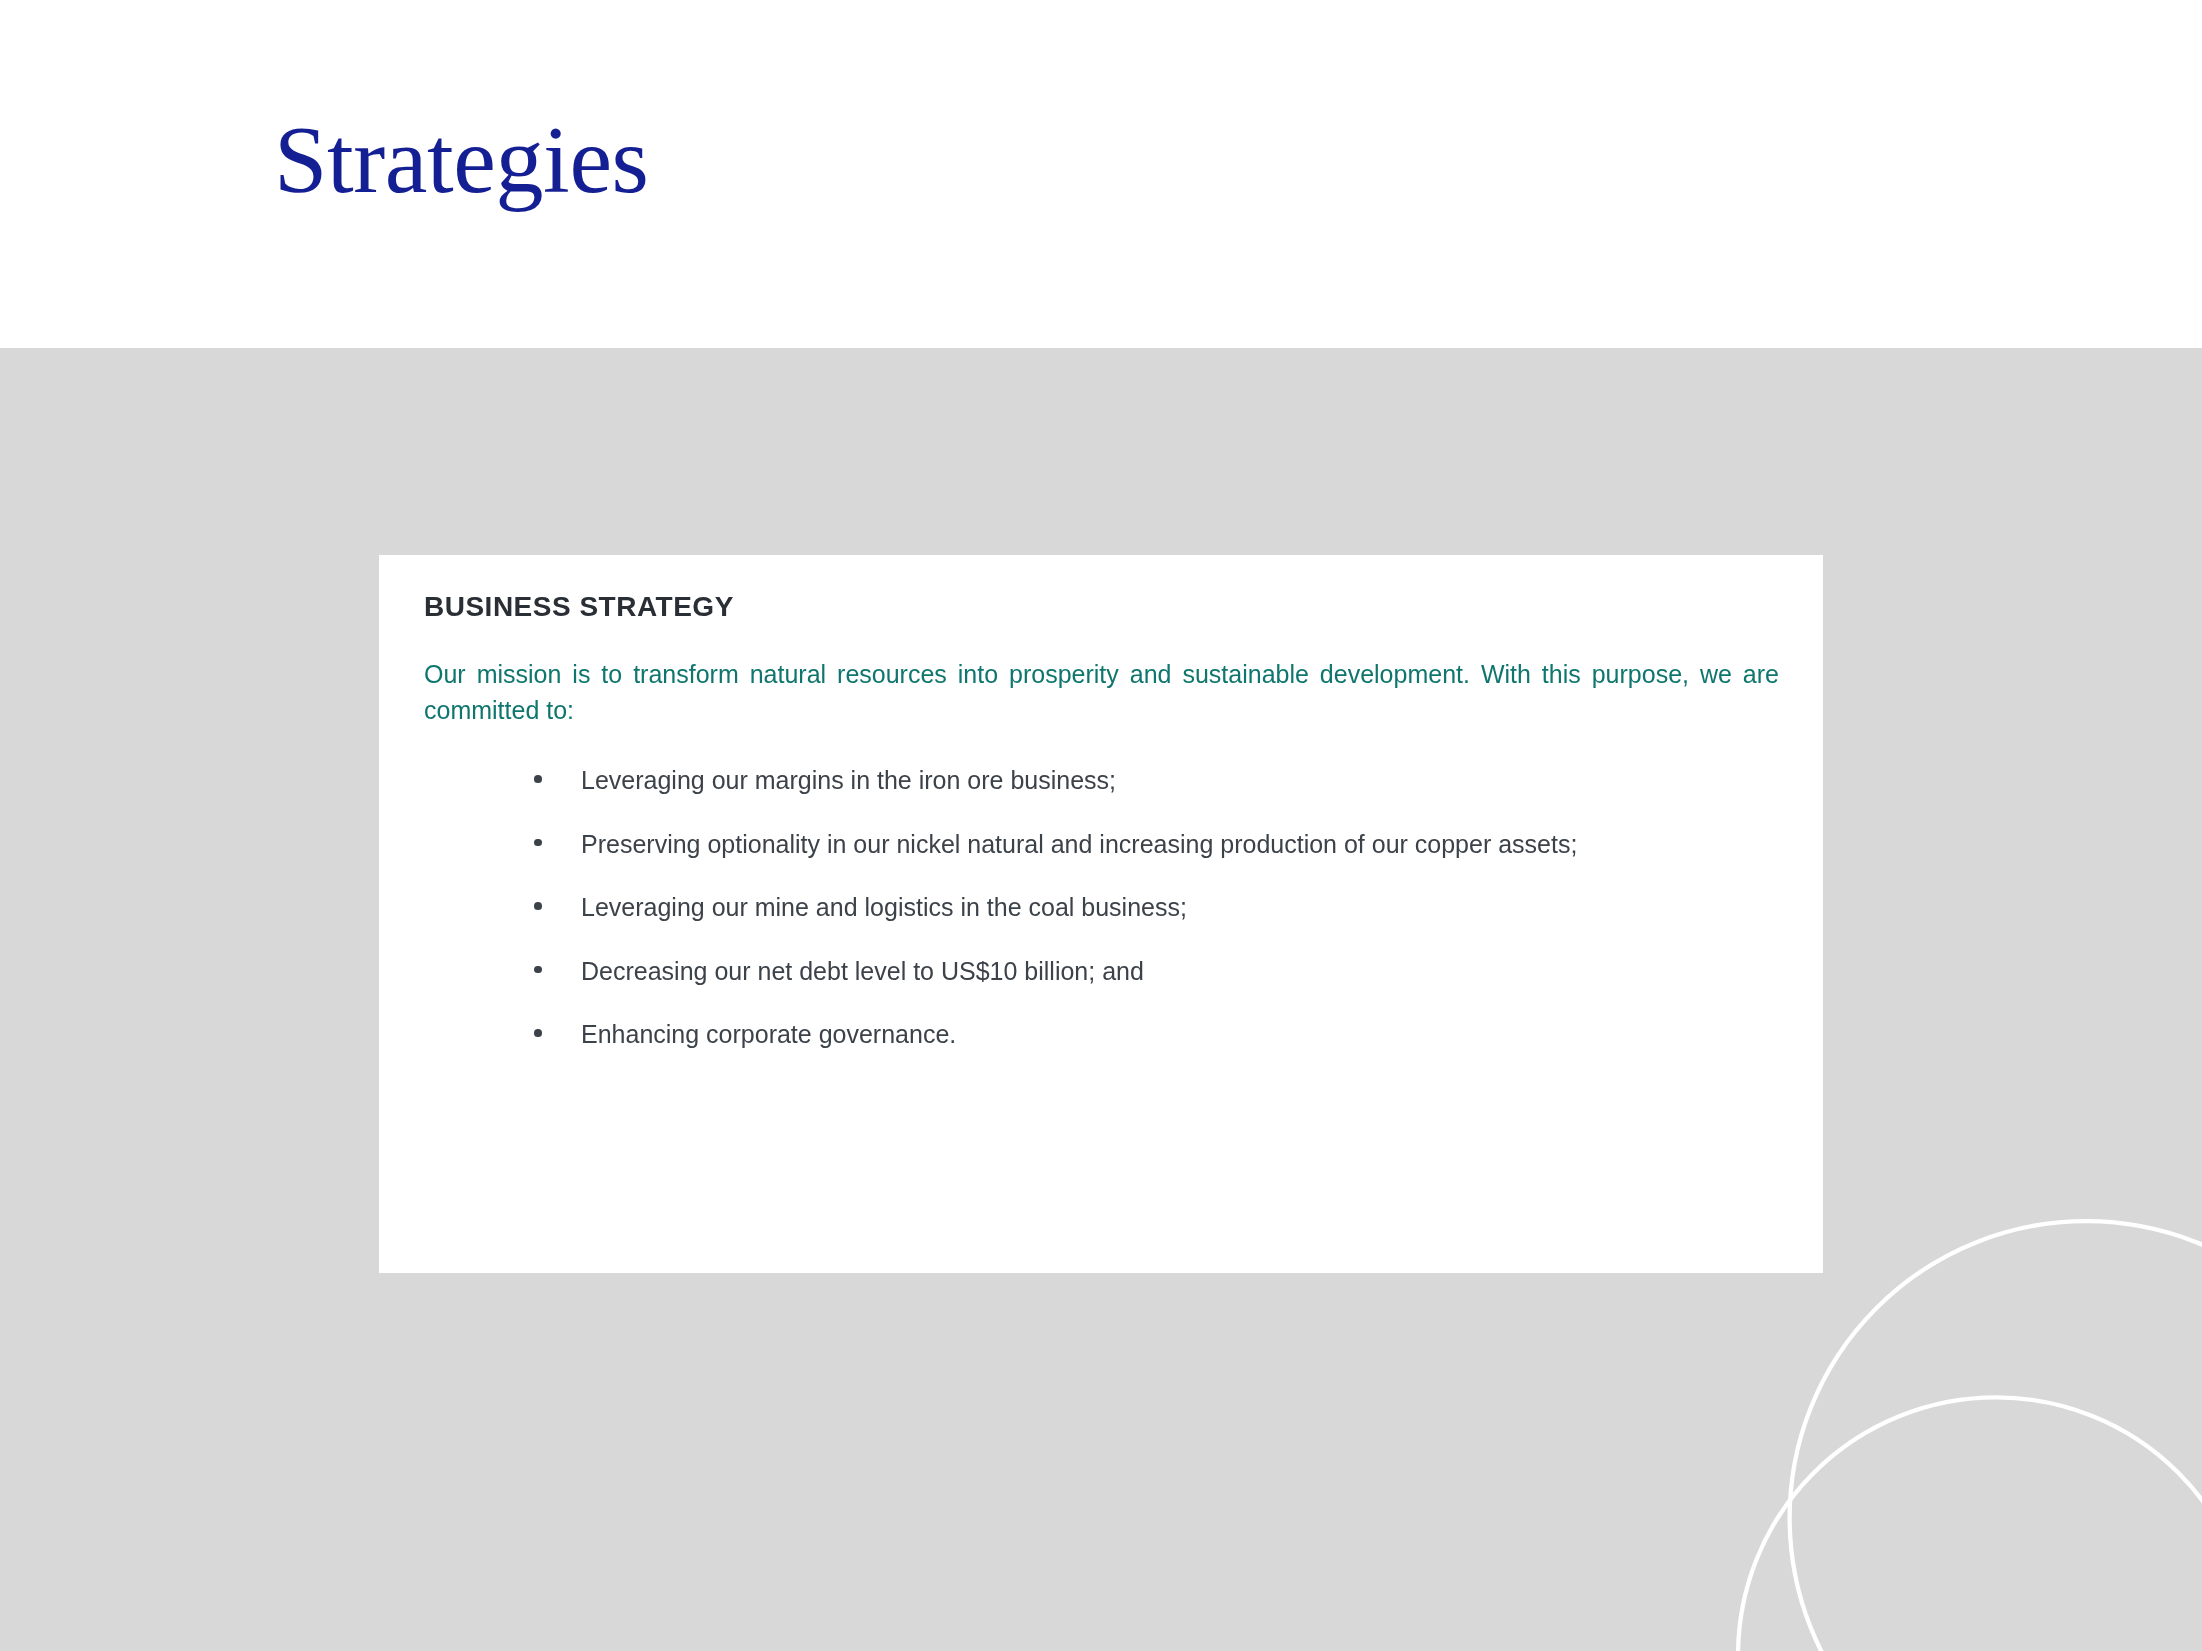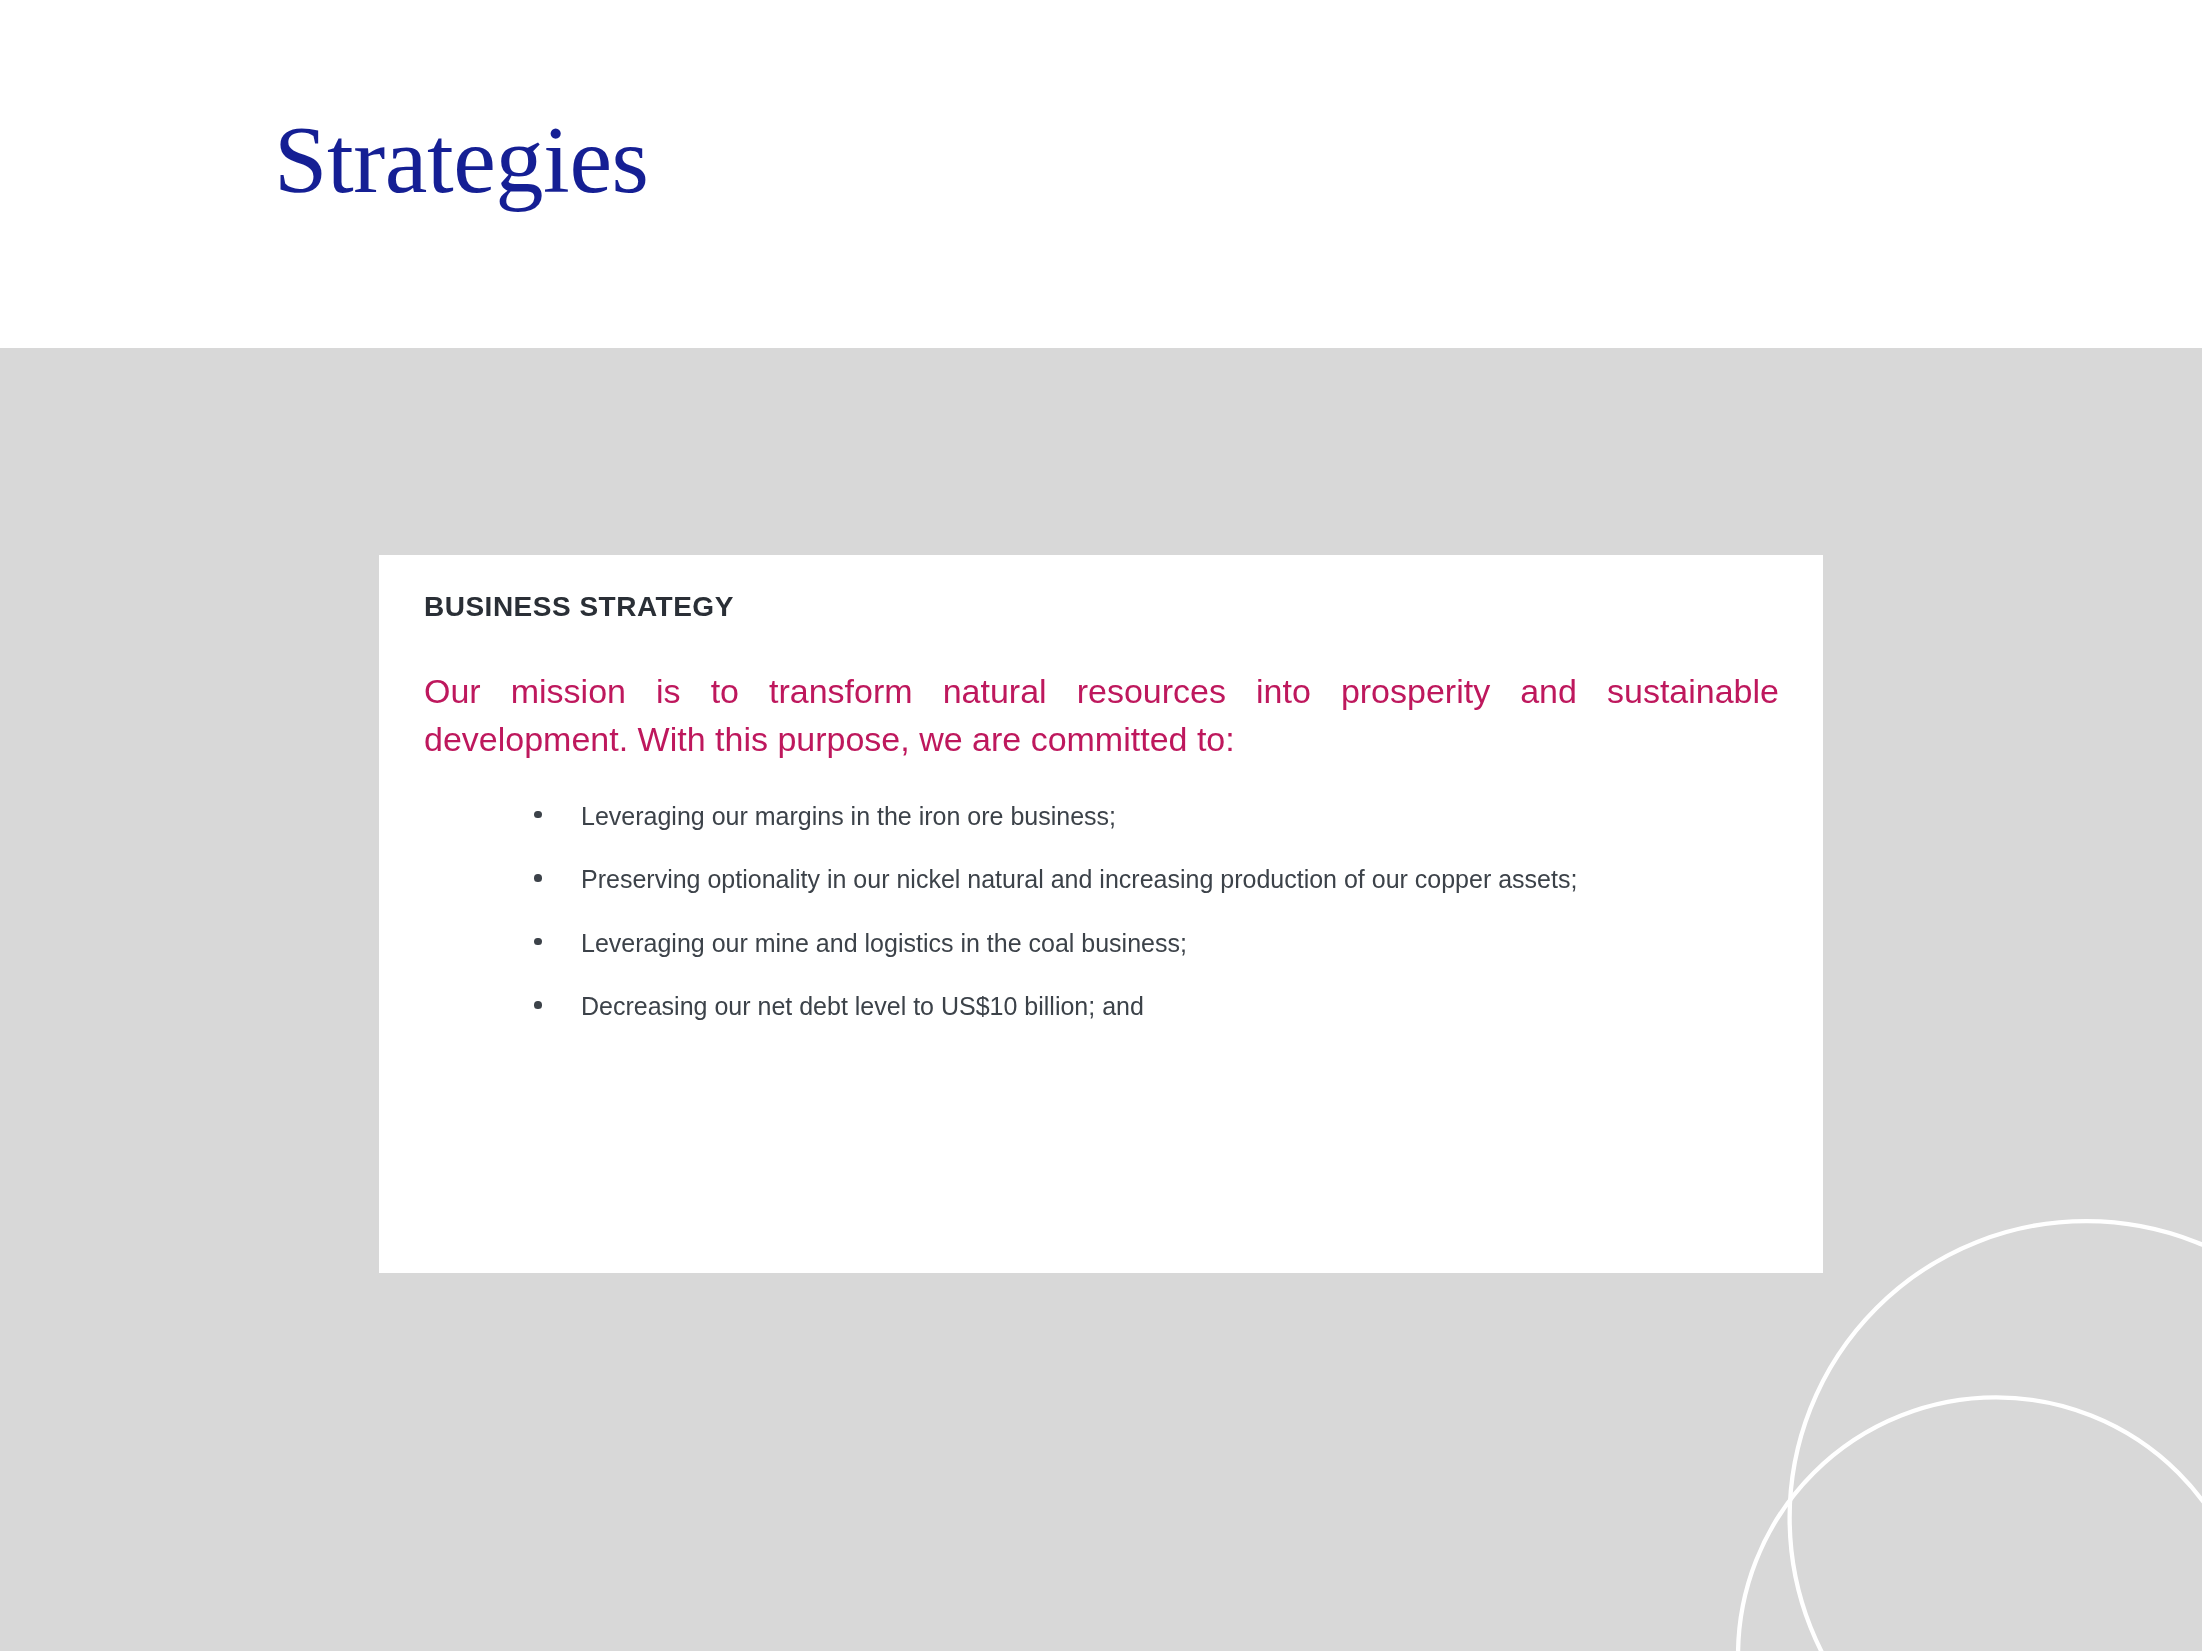--- a/index.html
+++ b/index.html
@@ -77,25 +77,25 @@
   .doc-heading {
     margin: 0;
     font-family: "Liberation Sans", sans-serif;
     font-weight: bold;
     font-size: 28px;
     letter-spacing: 0.5px;
     color: #2a2f36;
     white-space: nowrap;
   }
   .doc-intro {
-    margin: 44px 0 0 0;
+    margin: 34px 0 0 0;
     font-family: "Liberation Sans", sans-serif;
-    font-size: 34px;
+    font-size: 25px;
     line-height: 1.42;
-    color: #be185d;
+    color: #0f766e;
     text-align: justify;
     text-justify: inter-word;
     width: 1355px;
   }
   .doc-bullets {
     list-style: none;
     margin: 36px 0 0 0;
     padding: 0;
   }
   .doc-bullet {
@@ -148,15 +148,19 @@
       <span>Preserving optionality in our nickel natural and increasing production of our copper assets;</span>
     </li>
     <li class="doc-bullet">
       <span class="marker"></span>
       <span>Leveraging our mine and logistics in the coal business;</span>
     </li>
     <li class="doc-bullet">
       <span class="marker"></span>
       <span>Decreasing our net debt level to US$10 billion; and</span>
     </li>
+    <li class="doc-bullet">
+      <span class="marker"></span>
+      <span>Enhancing corporate governance.</span>
+    </li>
   </ul>
 </div>
 
 
 </body></html>

